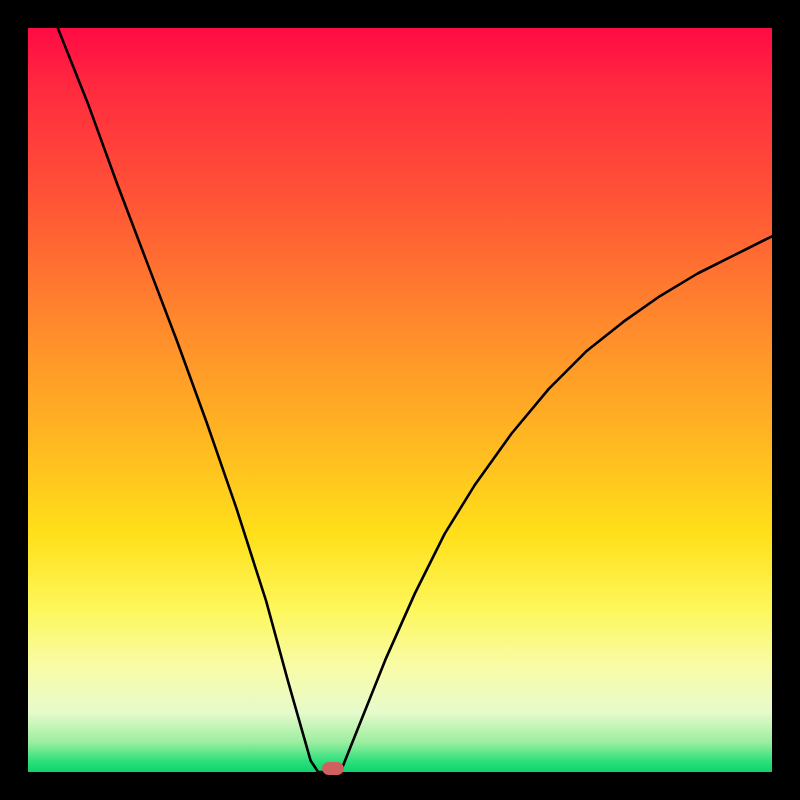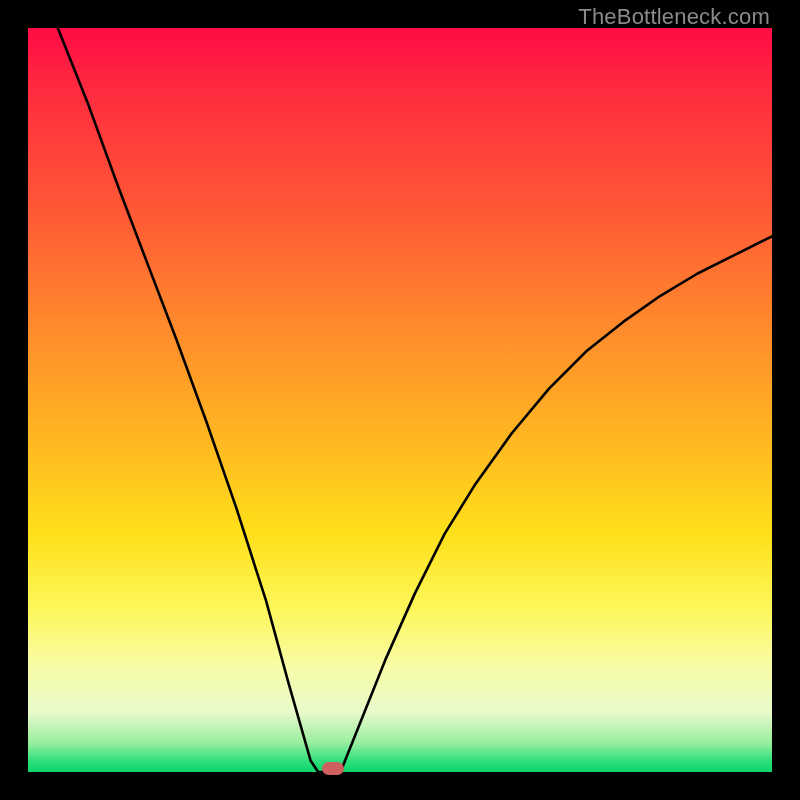--- a/index.html
+++ b/index.html
@@ -64,21 +64,20 @@
     height: 13px;
     background: #d06060;
     border-radius: 7px;
   }
 </style>
 </head>
 <body>
 
 <div class="frame">
 
-  <div class="watermark">TheBottleneck.com</div>
 
   <div class="plot">
 
     <svg class="curve" viewBox="0 0 744 744" preserveAspectRatio="none">
       <path id="curve-path" fill="none" stroke="#000" stroke-width="2.6" stroke-linecap="round" stroke-linejoin="round" d="M29.8 0.0 L59.5 74.4 L89.3 156.2 L119.0 234.4 L148.8 312.5 L178.6 394.3 L208.3 479.9 L238.1 572.9 L260.4 654.7 L275.3 706.8 L282.7 732.8 L290.2 744.0 L290.2 744.0 L312.5 744.0 L312.5 744.0 L327.4 706.8 L357.1 632.4 L386.9 565.4 L416.6 505.9 L446.4 457.6 L483.6 405.5 L520.8 360.8 L558.0 323.6 L595.2 293.9 L632.4 267.8 L669.6 245.5 L706.8 226.9 L744.0 208.3"></path>
     </svg>
 
     <div id="marker" class="marker" style="left: 294.04px; top: 734px;"></div>
   </div>
 </div>

